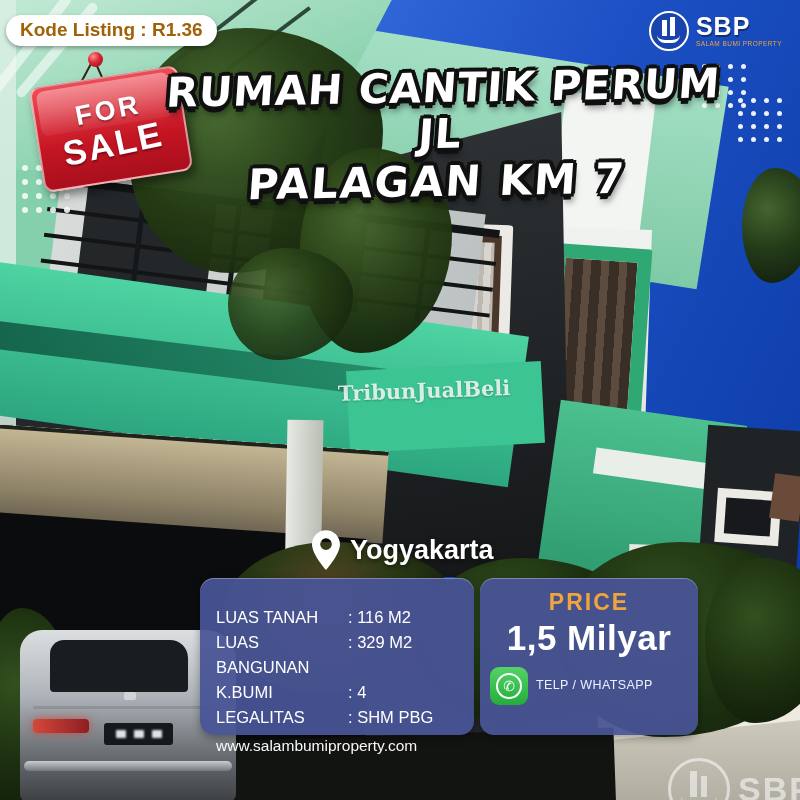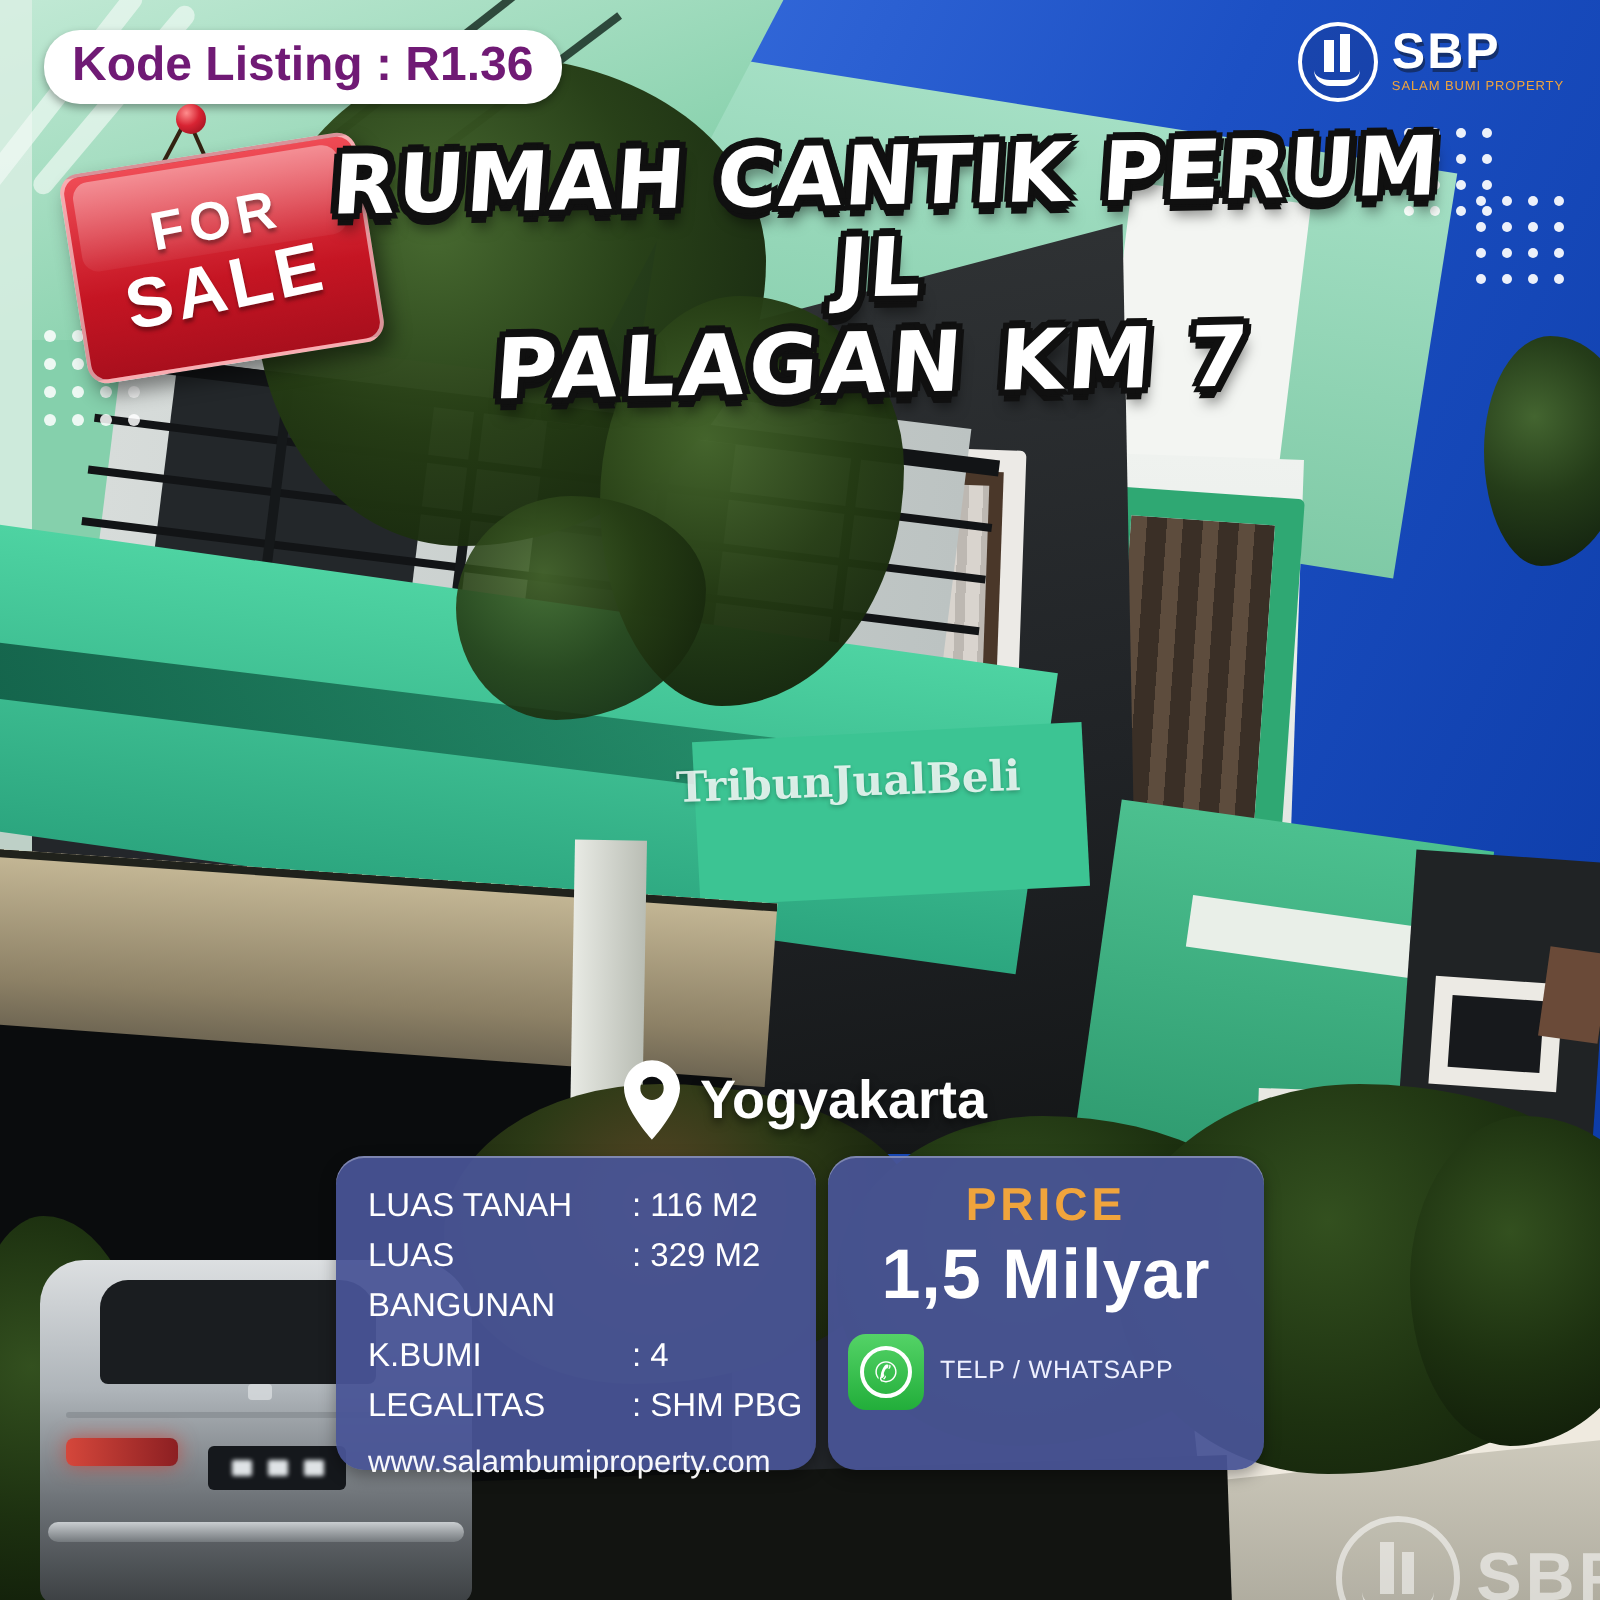--- a/index.html
+++ b/index.html
@@ -111,22 +111,22 @@
        border-radius:1px;}
   .bumper{position:absolute;left:2%;bottom:18%;width:96%;height:10px;
        background:linear-gradient(180deg,#c9cdd0,#74797d);border-radius:5px;}
   .emblem-car{position:absolute;left:48%;top:36%;width:12px;height:8px;
        background:#d8dcde;border-radius:2px;opacity:.8;}
 
   
   .tjb{left:338px;top:378px;transform:rotate(-2deg);color:rgba(255,255,255,.82);
        font-family:"DejaVu Serif",serif;font-weight:bold;font-size:21px;
        text-shadow:0 1px 2px rgba(0,0,0,.25);z-index:6;}
-  .kode-pill{left:22px;top:15px;background:#ffffff;color:#701a75;font-weight:bold;
-       font-size:24px;padding:4px 14px 5px;border-radius:18px;z-index:10;
+  .kode-pill{left:6px;top:15px;background:#ffffff;color:#a16207;font-weight:bold;
+       font-size:19px;padding:4px 14px 5px;border-radius:18px;z-index:10;
        box-shadow:0 2px 4px rgba(0,0,0,.35);}
   .brand{right:18px;top:11px;display:flex;align-items:center;gap:7px;z-index:10;}
   .brand-emblem{width:40px;height:40px;border:2.5px solid #fff;border-radius:50%;
        position:relative;background:rgba(20,40,110,.25);}
   .be-b1{position:absolute;left:11px;top:7px;width:5px;height:16px;background:#fff;}
   .be-b2{position:absolute;left:19px;top:4px;width:5px;height:19px;background:#fff;}
   .be-wave{position:absolute;left:6px;bottom:6px;width:23px;height:8px;
        border-bottom:3px solid #fff;border-radius:0 0 12px 12px;}
   .brand-text{display:flex;flex-direction:column;line-height:1;}
   .brand-name{color:#fff;font-weight:900;font-size:25px;letter-spacing:1px;
@@ -165,21 +165,21 @@
   .title-l1{font-size:41px;letter-spacing:1px;}
   .title-l2{font-size:42px;letter-spacing:2px;}
   
   .loc{left:312px;top:530px;display:flex;align-items:center;gap:10px;z-index:12;}
   .loc-name{color:#fff;font-weight:800;font-size:27px;
        text-shadow:0 2px 5px rgba(0,0,0,.55);}
   
   .panels{left:168px;top:578px;display:flex;gap:6px;z-index:13;}
   .panel{background:rgba(72,84,150,.94);border-radius:14px;
        box-shadow:inset 0 1px 0 rgba(255,255,255,.3),0 3px 8px rgba(0,0,0,.35);}
-  .info-panel{width:240px;height:157px;padding:13px 16px 9px;color:#fff;}
+  .info-panel{width:274px;height:157px;padding:27px 16px 9px;color:#fff;margin-left:32px;}
   .info-row{display:flex;font-size:16.5px;font-weight:500;line-height:1.52;}
   .info-label{width:132px;flex:none;}
   .info-value{white-space:nowrap;}
   .website{margin-top:7px;font-size:15.5px;font-weight:400;color:rgba(255,255,255,.96);}
   .price-panel{width:218px;height:157px;text-align:center;padding-top:11px;color:#fff;}
   .price-label{color:#f0a43c;font-weight:800;font-size:23px;letter-spacing:2px;}
   .price-value{font-weight:800;font-size:35px;margin-top:2px;letter-spacing:.5px;}
   .wa-row{display:flex;align-items:center;gap:8px;padding:0 10px;margin-top:9px;
        text-align:left;}
   .wa-icon{width:38px;height:38px;flex:none;border-radius:9px;position:relative;

